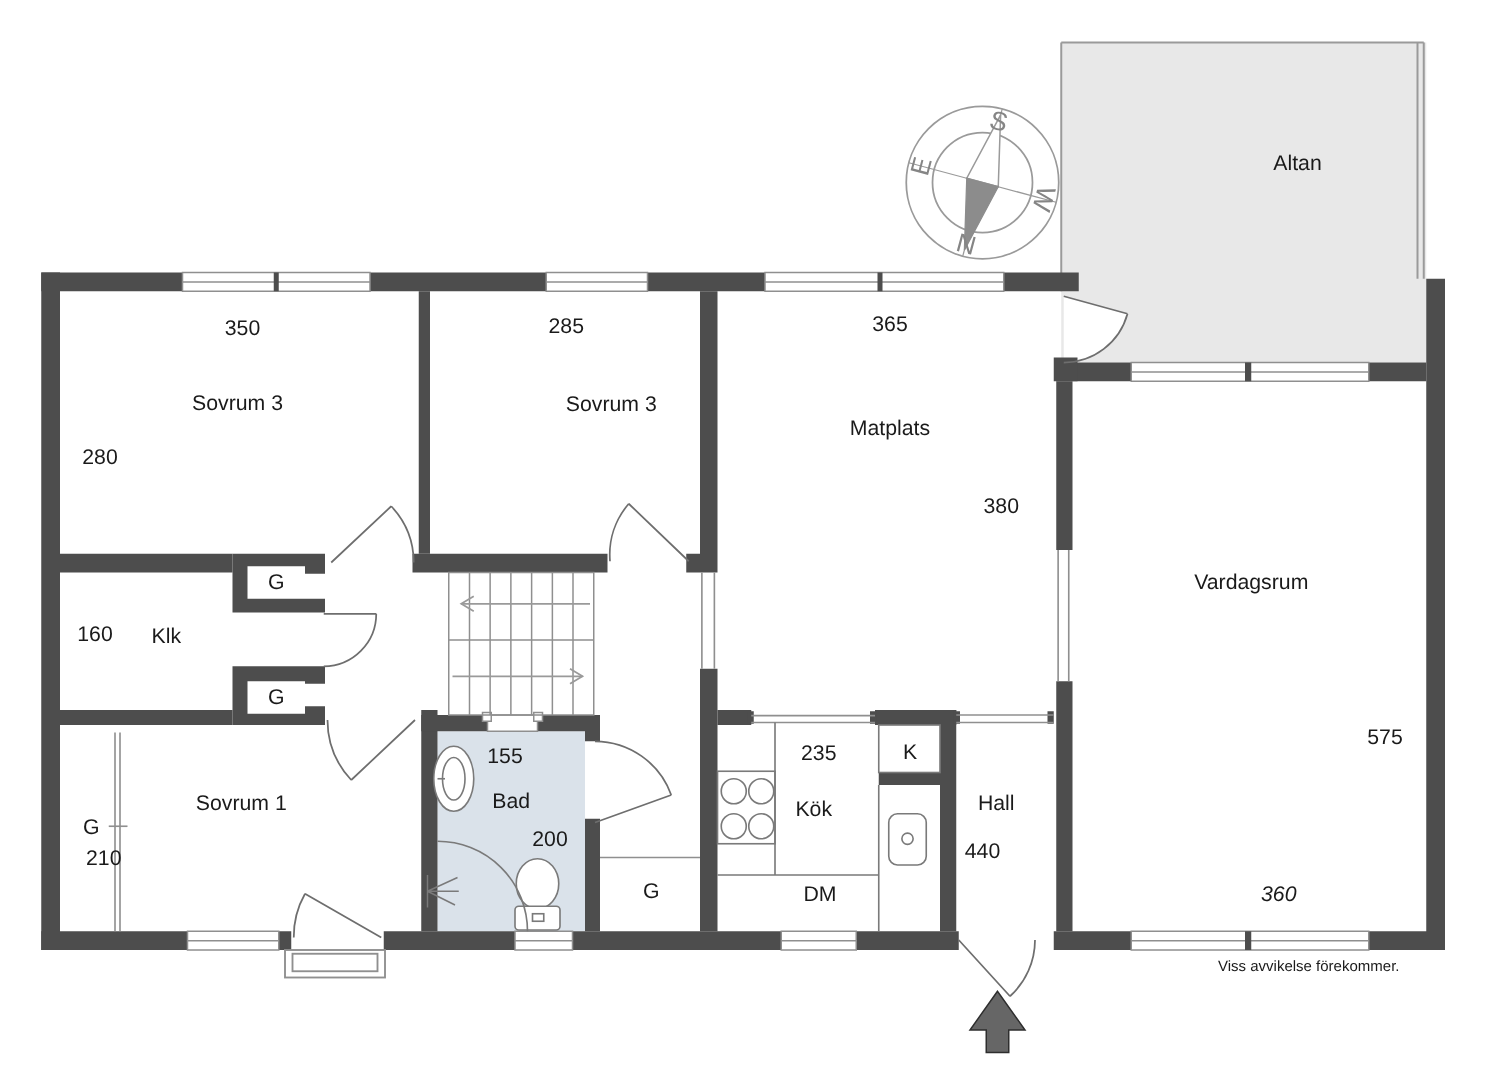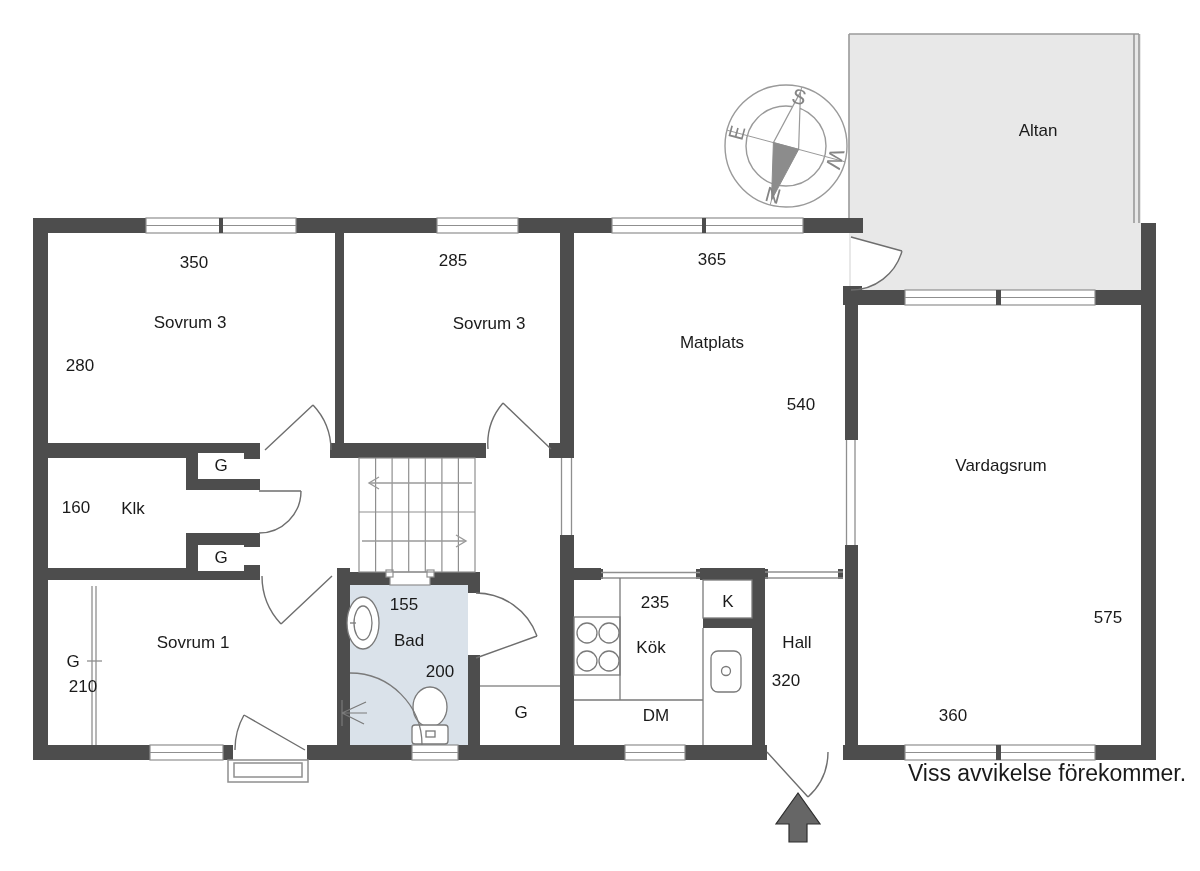--- a/index.html
+++ b/index.html
@@ -2,21 +2,21 @@
 <html><head>
 <meta charset="utf-8">
 <style>
   html,body{margin:0;padding:0;background:#fff;}
   .plan{position:relative;width:1200px;height:871px;background:#fff;overflow:hidden;
         font-family:"Liberation Sans",sans-serif;}
   .plan svg{position:absolute;left:0;top:0;}
   .lbl{position:absolute;transform:translate(-50%,-50%);font-size:17px;color:#1a1a1a;
        white-space:nowrap;z-index:5;}
   .title{position:absolute;left:55px;top:146px;font-size:47px;color:#141414;z-index:5;}
-  .disc{font-size:23px;}
+  .disc{font-size:12px;}
 </style>
 </head>
 <body>
 
 <div class="plan">
 
 <svg width="1200" height="871" viewBox="0 0 1200 871">
 
   <g>
     <rect x="849" y="34" width="292" height="256" fill="#e8e8e8"></rect>
@@ -204,25 +204,25 @@
 
 <div class="lbl" style="left:194px;top:263px;">350</div>
 <div class="lbl" style="left:190px;top:323px;">Sovrum 3</div>
 <div class="lbl" style="left:80px;top:366px;text-align:right;">280</div>
 
 <div class="lbl" style="left:453px;top:261px;">285</div>
 <div class="lbl" style="left:449px;top:324px;margin-left:40px;">Sovrum 3</div>
 
 <div class="lbl" style="left:712px;top:260px;">365</div>
 <div class="lbl" style="left:712px;top:343px;">Matplats</div>
-<div class="lbl" style="left:801px;top:405px;">540</div>
+<div class="lbl" style="left:801px;top:405px;">380</div>
 
 <div class="lbl" style="left:1001px;top:466px;">Vardagsrum</div>
-<div class="lbl" style="left:1108px;top:618px;">575</div>
-<div class="lbl" style="left:953px;top:716px;">360</div>
+<div class="lbl" style="left:1108px;top:590px;">575</div>
+<div class="lbl" style="left:1023px;top:716px;font-style:italic;">360</div>
 
 <div class="lbl" style="left:76px;top:508px;">160</div>
 <div class="lbl" style="left:133px;top:509px;">Klk</div>
 
 <div class="lbl" style="left:221px;top:466px;">G</div>
 <div class="lbl" style="left:221px;top:558px;">G</div>
 
 <div class="lbl" style="left:193px;top:643px;">Sovrum 1</div>
 <div class="lbl" style="left:73px;top:662px;">G</div>
 <div class="lbl" style="left:83px;top:687px;">210</div>
@@ -232,17 +232,17 @@
 <div class="lbl" style="left:440px;top:672px;">200</div>
 
 <div class="lbl" style="left:521px;top:713px;">G</div>
 
 <div class="lbl" style="left:655px;top:603px;">235</div>
 <div class="lbl" style="left:651px;top:648px;">Kök</div>
 <div class="lbl" style="left:728px;top:602px;">K</div>
 <div class="lbl" style="left:656px;top:716px;">DM</div>
 
 <div class="lbl" style="left:797px;top:643px;">Hall</div>
-<div class="lbl" style="left:786px;top:681px;">320</div>
+<div class="lbl" style="left:786px;top:681px;">440</div>
 
 <div class="lbl disc" style="left:1047px;top:773px;">Viss avvikelse förekommer.</div>
 
 </div>
 
 </body></html>

